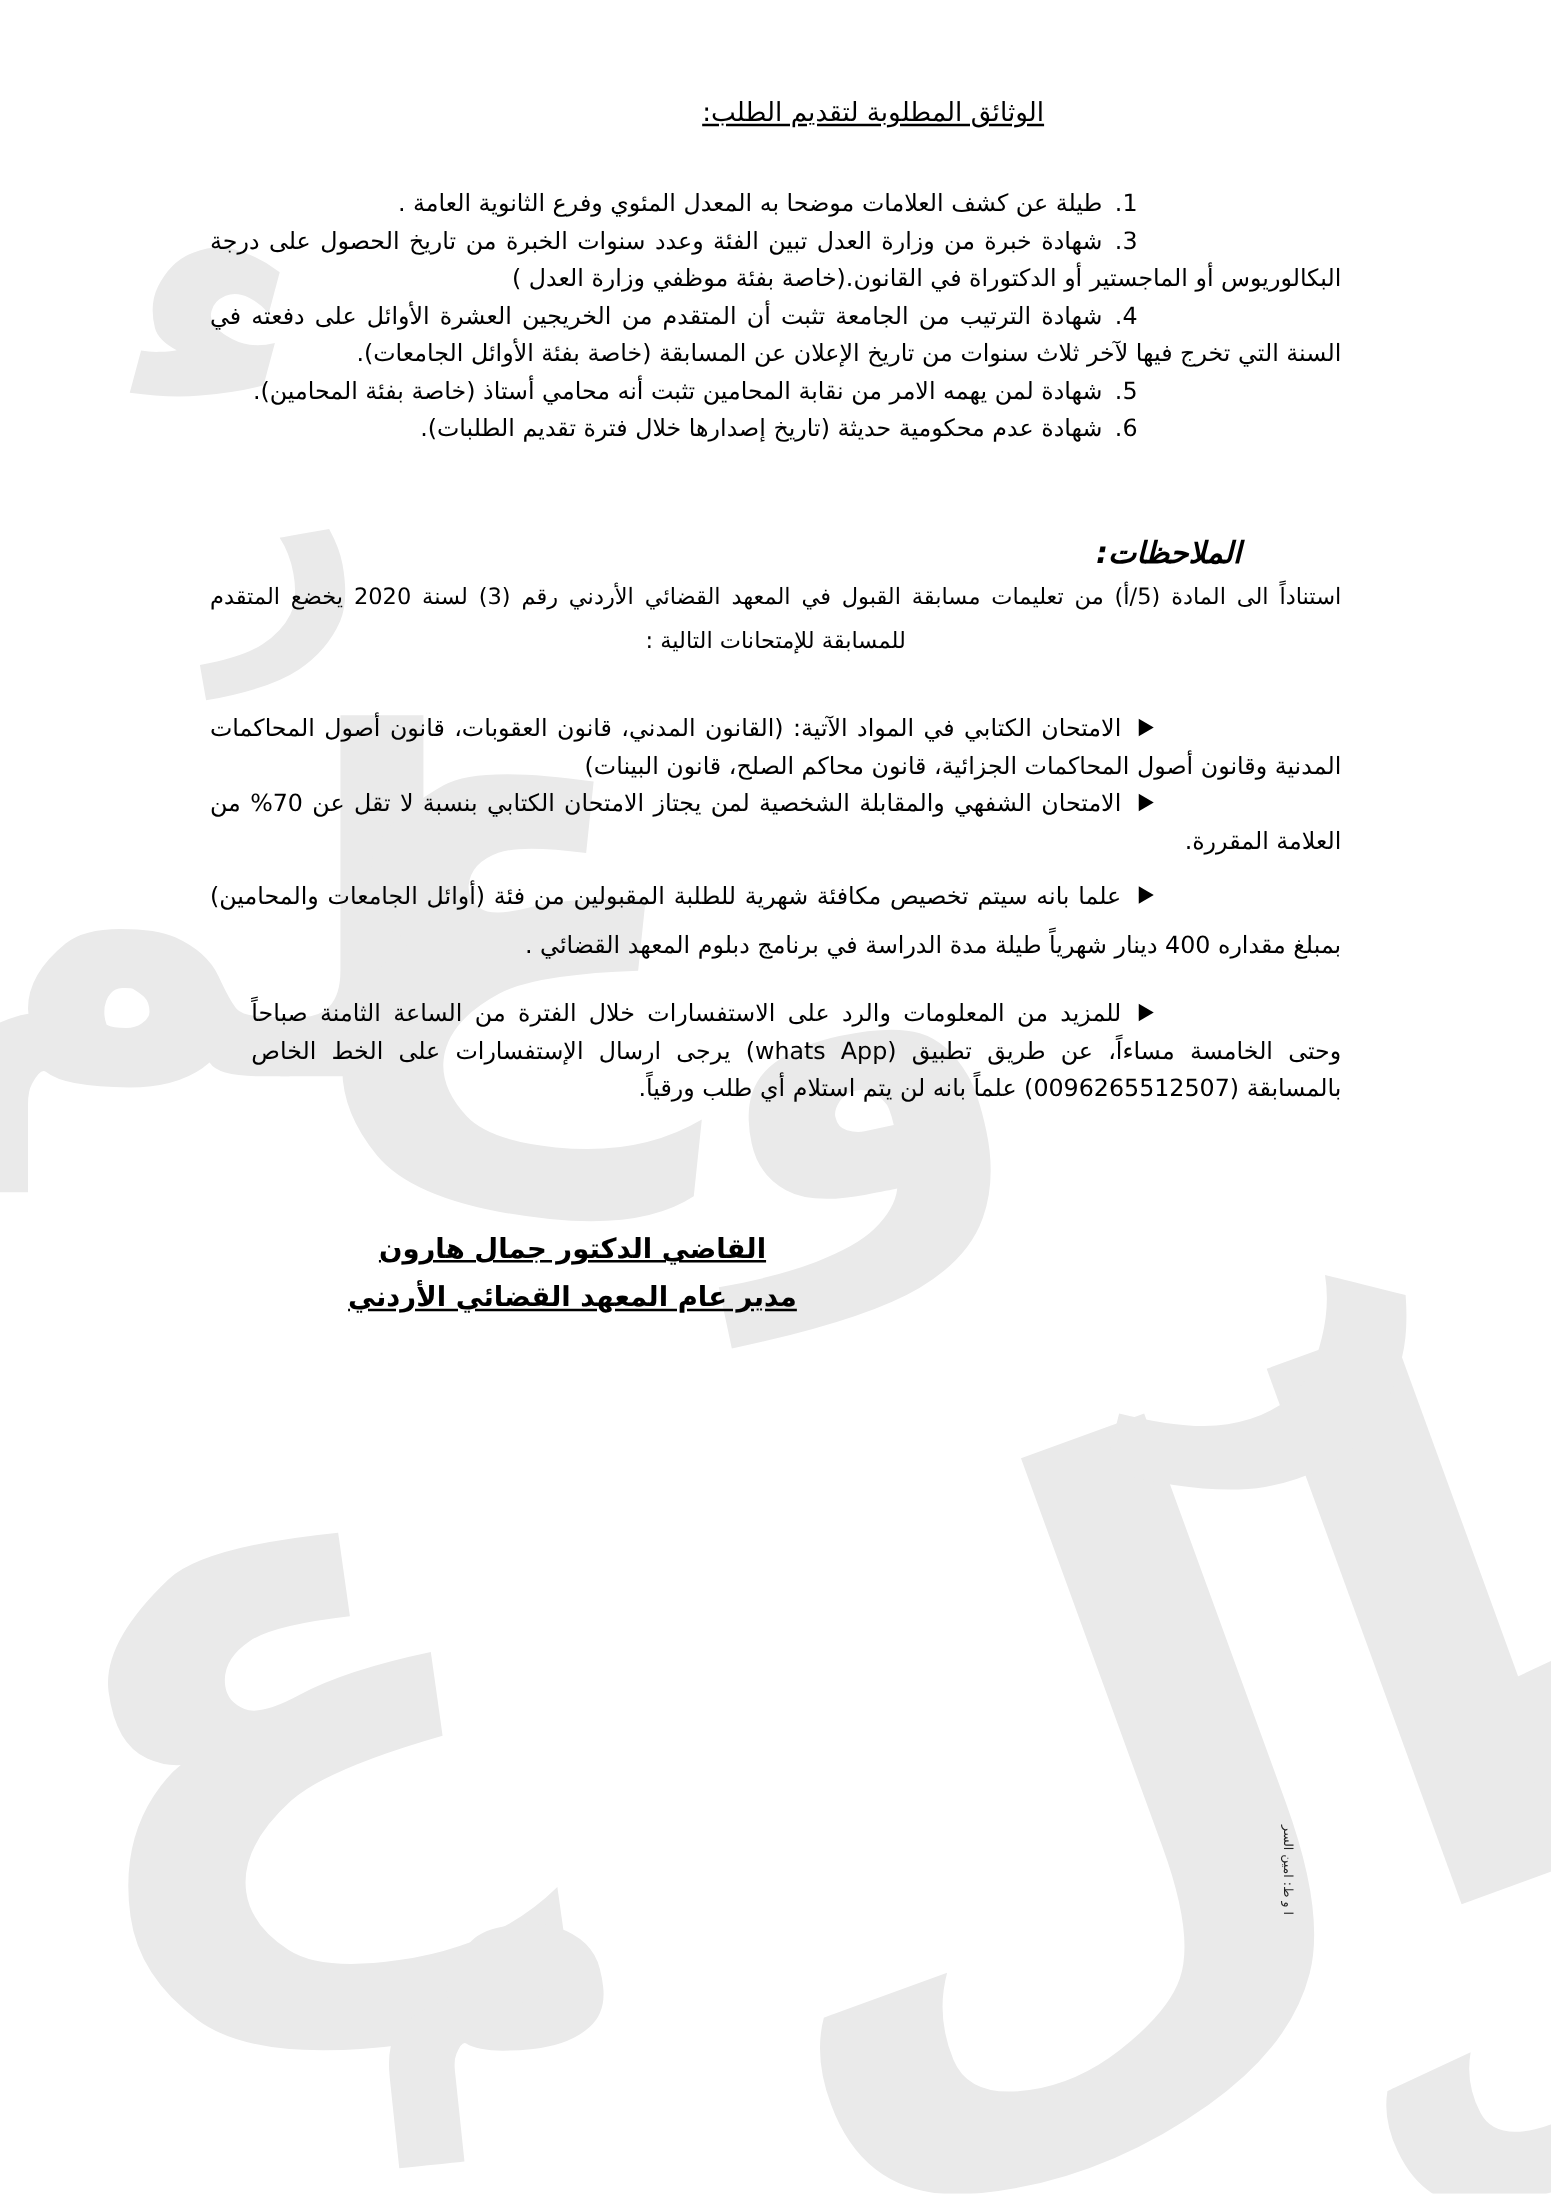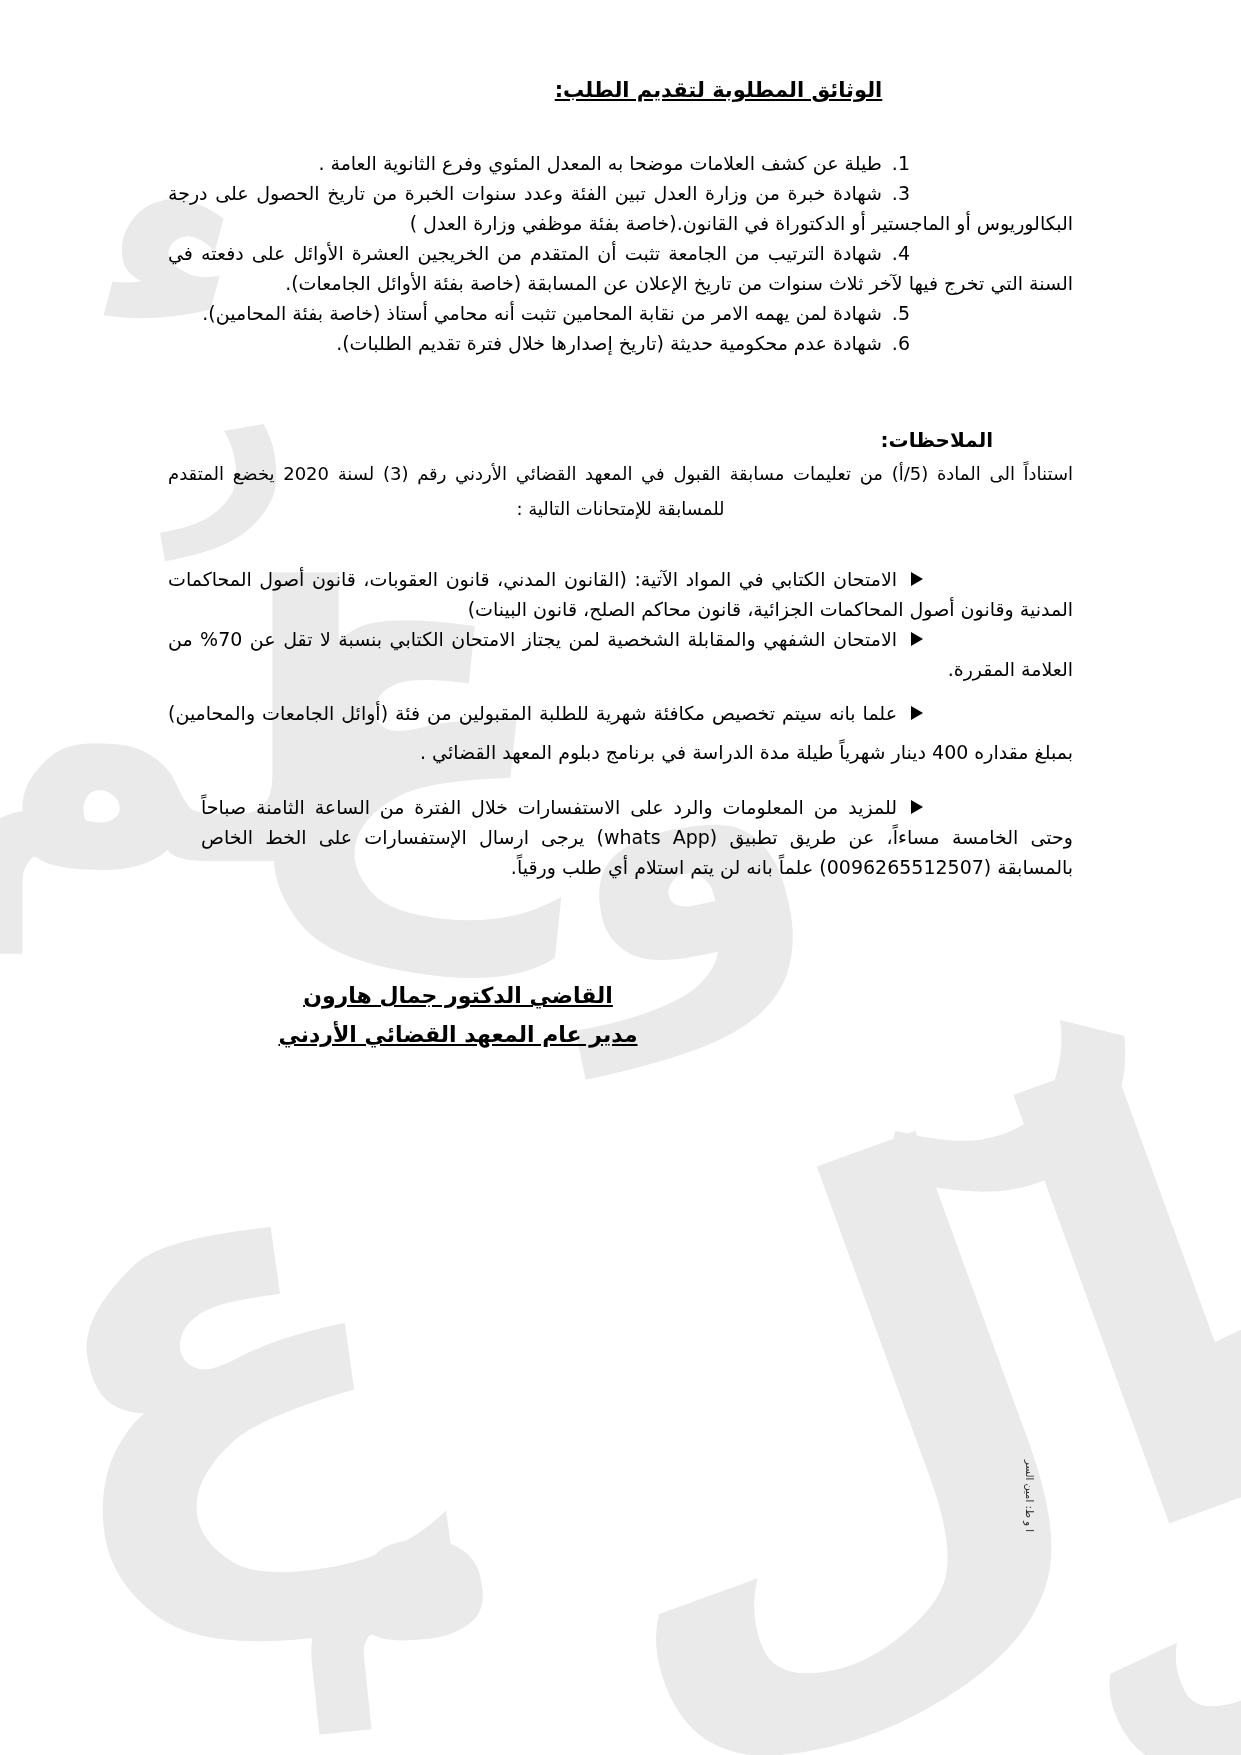--- a/index.html
+++ b/index.html
@@ -45,23 +45,23 @@
   
   .content {
     position: relative;
     z-index: 1;
     direction: rtl;
     padding: 78px 168px 0 168px;
     font-size: 19px;
   }
   .doc-title {
     position: relative;
-    left: 98px;
+    left: 78px;
     text-align: center;
-    font-weight: bold;
+    font-weight: normal;
     font-size: 21px;
     text-decoration: underline;
   }
   .doc-list {
     margin: 46px 0 0 0;
     padding: 0;
     list-style: none;
   }
   .doc-item {
     text-align: justify;
@@ -72,22 +72,23 @@
     margin-left: 10px;
   }
   .seg-bold { font-weight: normal; }
 
   .notes-heading {
     margin-top: 70px;
     padding-left: 80px;   
     padding-left: 0;
     padding-right: 80px;
     font-weight: bold;
-    font-size: 20px;
+    font-size: 24px;
     text-align: right;
+    font-style: italic;
   }
   .notes-intro {
     margin-top: 4px;
     font-size: 18px;
     line-height: 1.95;
     text-align: justify;
     text-align-last: center;
   }
   .bullets { margin-top: 38px; }
   .bullet {

